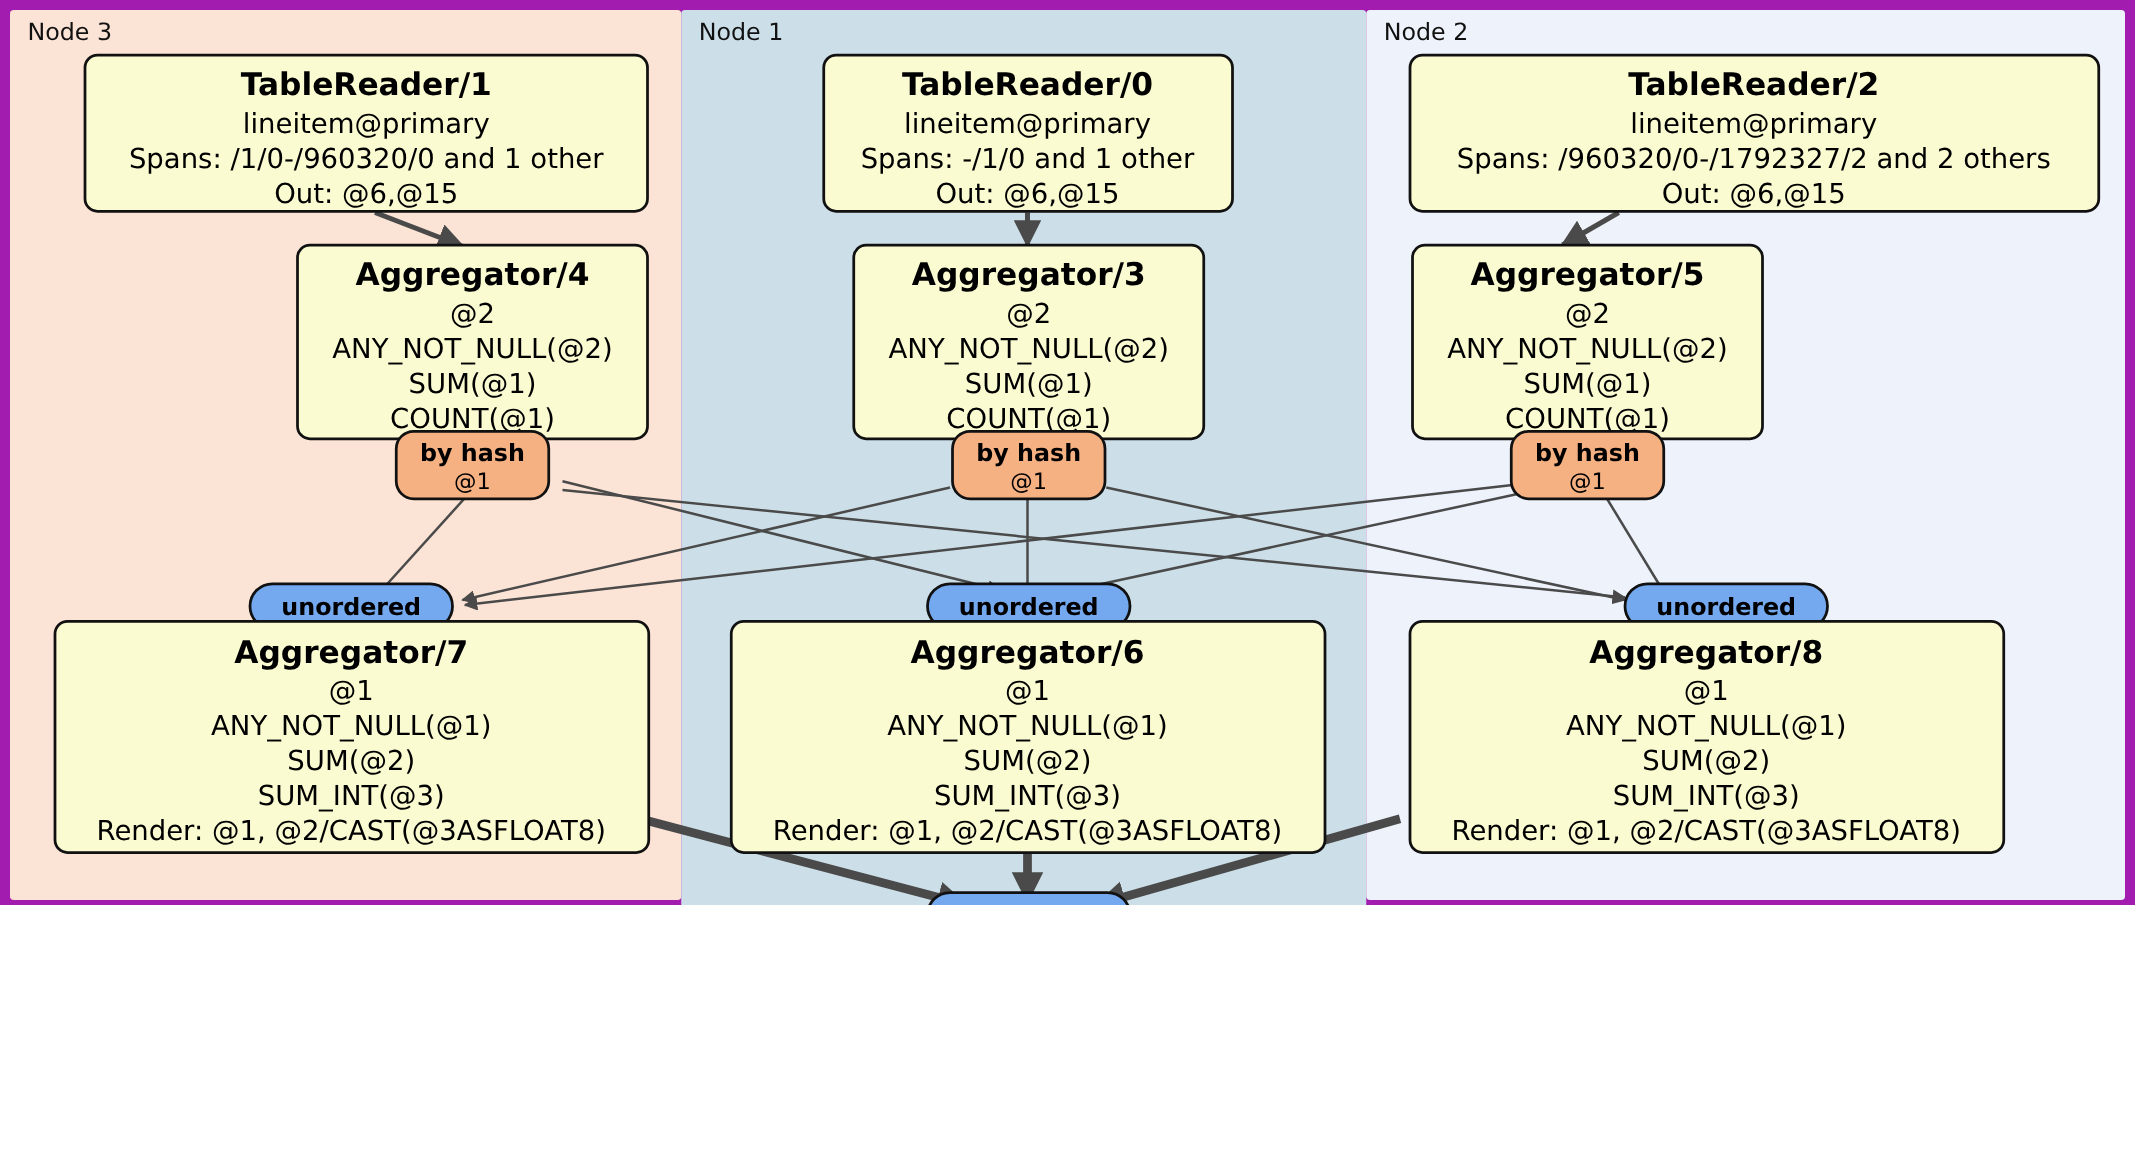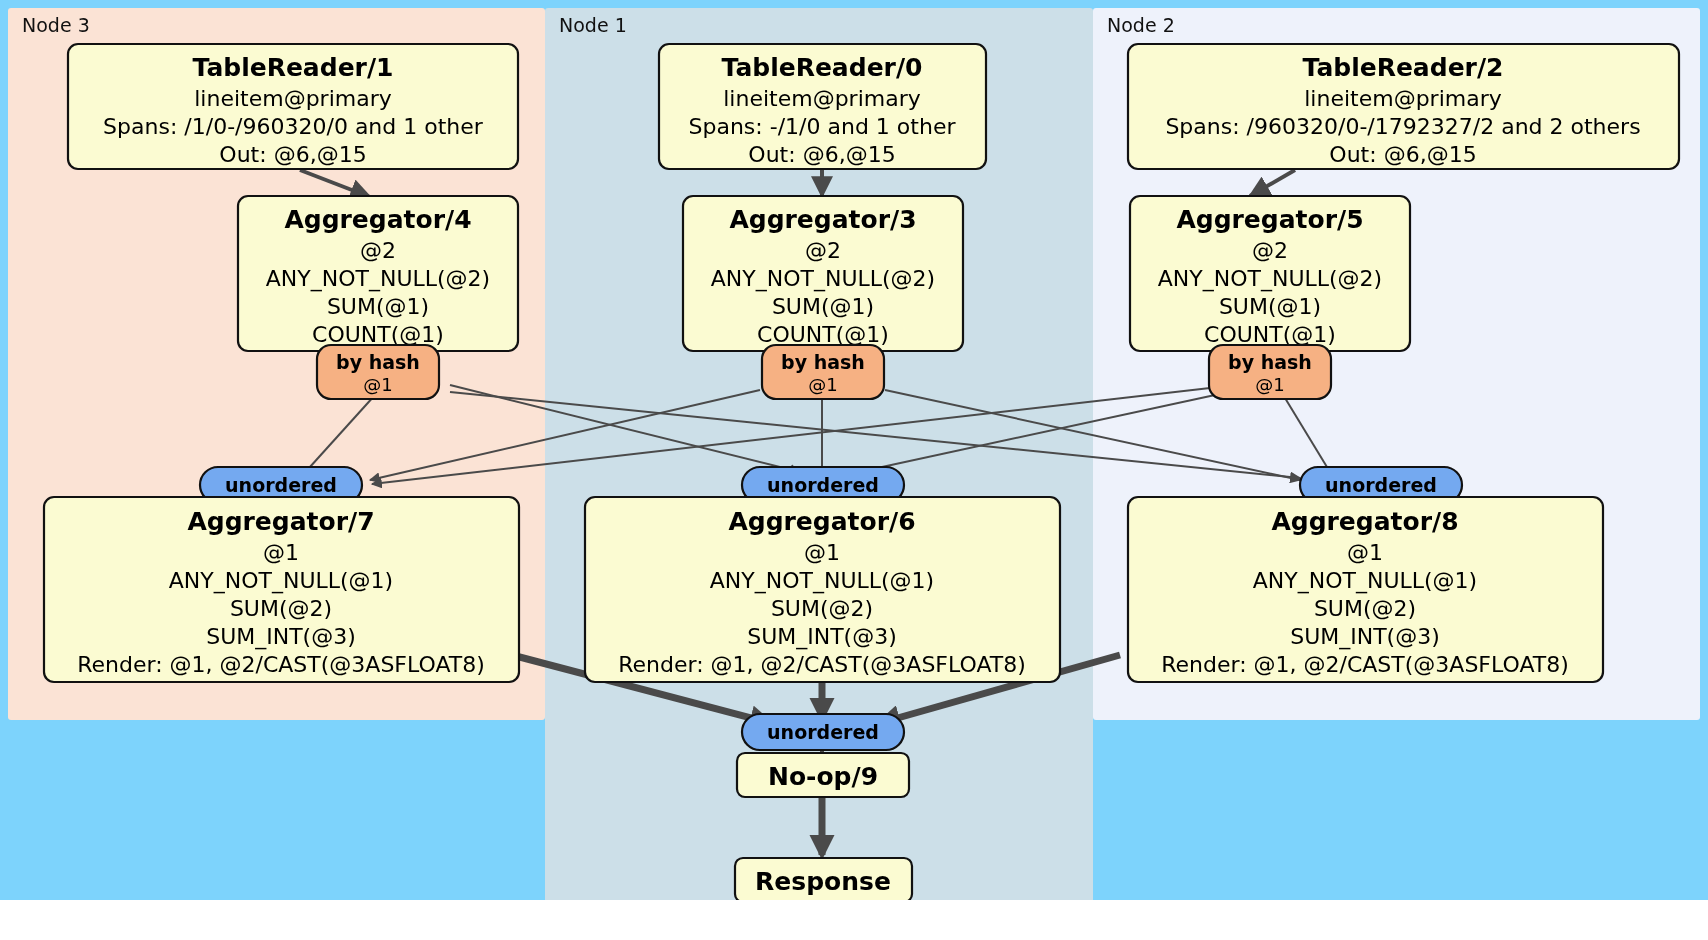--- a/index.html
+++ b/index.html
@@ -1,17 +1,17 @@
 <!DOCTYPE html>
 <html><head>
 <meta charset="utf-8">
 <style>
   html,body{margin:0;padding:0;background:#ffffff;}
   body{font-family:"DejaVu Sans","Liberation Sans",sans-serif;}
-  #stage{position:relative;width:1708px;height:900px;overflow:hidden;background:#7dd3fc;}
+  #stage{position:relative;width:1708px;height:724px;overflow:hidden;background:#a21caf;}
   svg{position:absolute;top:0;left:0;}
 
   .panel-label{font-size:19px;fill:#111;font-family:"DejaVu Sans","Liberation Sans",sans-serif;}
 
   .node-box{fill:#fbfbd2;stroke:#111;stroke-width:2.2;}
   .pill-hash{fill:#f6b183;stroke:#111;stroke-width:2.2;}
   .pill-unordered{fill:#74a9f0;stroke:#111;stroke-width:2.2;}
 
   .t{font-family:"DejaVu Sans","Liberation Sans",sans-serif;fill:#000;text-anchor:middle;}
   .t-body{font-size:22px;}

